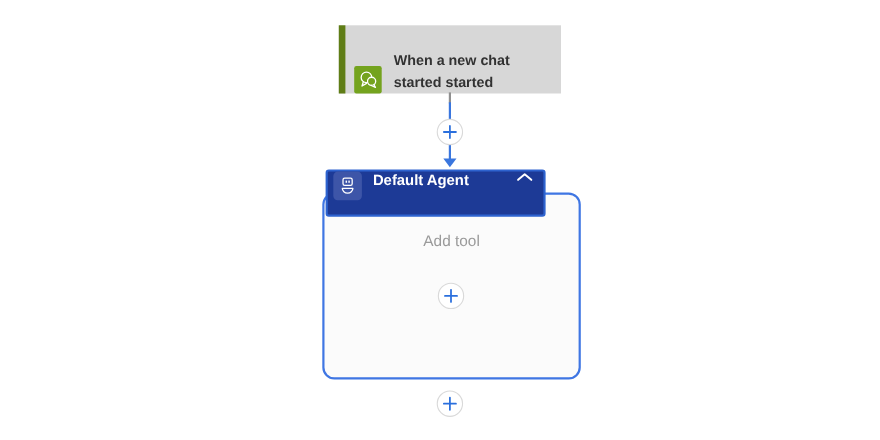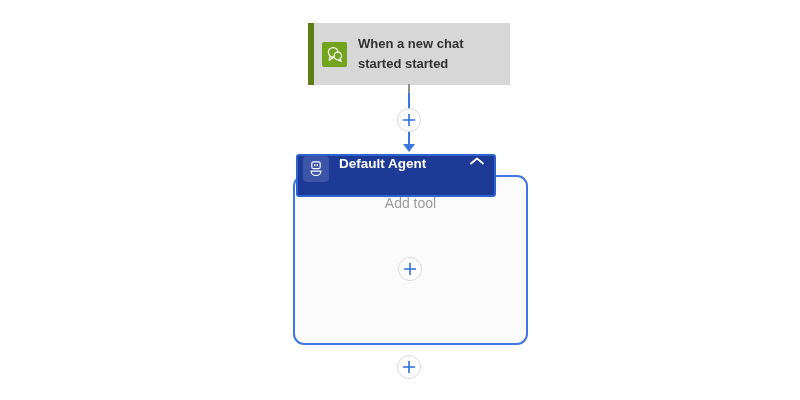--- a/index.html
+++ b/index.html
@@ -19,21 +19,21 @@
     --plus-blue:#2a6fdd;
     --plus-border:#d9d9d9;
   }
   *{margin:0;padding:0;box-sizing:border-box;}
   body{font-family:"Liberation Sans", sans-serif;background:var(--canvas-bg);}
   .canvas{position:relative;width:800px;height:400px;background:var(--canvas-bg);overflow:hidden;}
 
   
   .trigger-card{
     position:absolute;left:308px;top:23px;width:202px;height:62px;
-    background:var(--trigger-bg);display:flex;align-items:center;cursor:pointer;
+    background:var(--trigger-bg);display:flex;align-items:flex-end;cursor:pointer;
   }
   .trigger-bar{position:absolute;left:0;top:0;width:6px;height:100%;background:var(--trigger-bar);}
   .trigger-icon{
     width:25px;height:25px;margin-left:14px;flex:0 0 auto;border-radius:2px;
     background:var(--trigger-icon-bg);display:flex;align-items:center;justify-content:center;
   }
   .trigger-icon svg{stroke:#fff;fill:none;stroke-width:1.5;stroke-linejoin:round;stroke-linecap:round;}
   .trigger-icon .mask{fill:var(--trigger-icon-bg);}
   .trigger-title{margin-left:11px;font-size:13px;font-weight:700;color:var(--trigger-text);line-height:20px;}
 
@@ -56,21 +56,21 @@
   .plus-between{left:397px;top:108px;}
   .plus-in-scope{left:398px;top:257px;}
   .plus-after{left:397px;top:355px;}
 
   
   .scope-card{
     position:absolute;left:293px;top:175px;width:235px;height:170px;
     background:var(--scope-bg);border:2px solid var(--scope-border);border-radius:11px;
   }
   .scope-placeholder{
-    position:absolute;left:293px;top:195px;width:235px;text-align:center;
+    position:absolute;left:293px;top:211px;width:235px;text-align:center;
     font-size:14px;color:var(--placeholder-gray);
   }
 
   
   .agent-header{
     position:absolute;left:296px;top:154px;width:200px;height:43px;
     background:var(--header-bg);border:2px solid var(--header-border);border-radius:3px;
     display:flex;align-items:flex-start;cursor:pointer;z-index:2;
   }
   .agent-icon{

